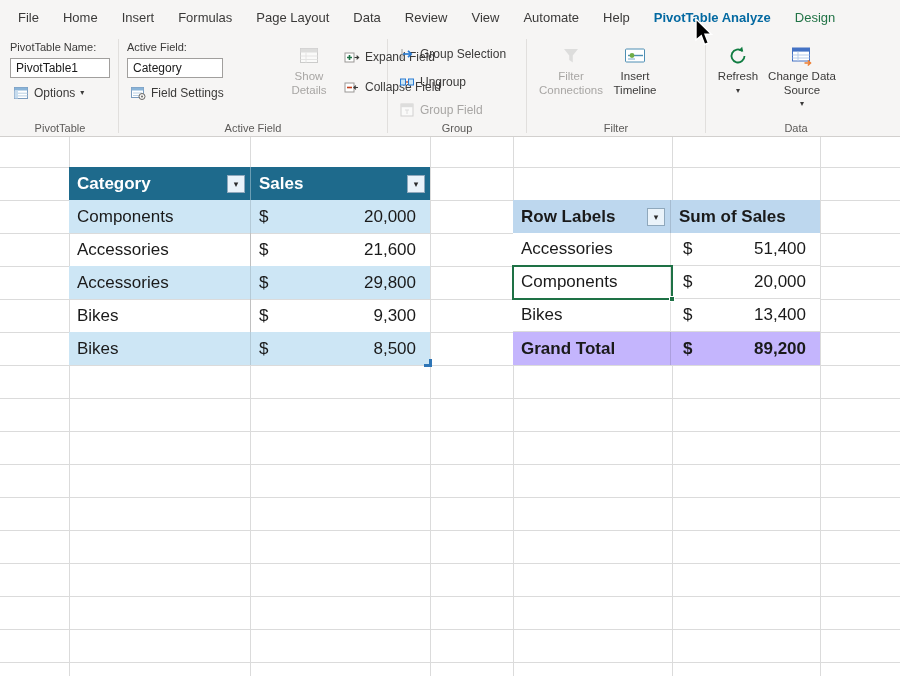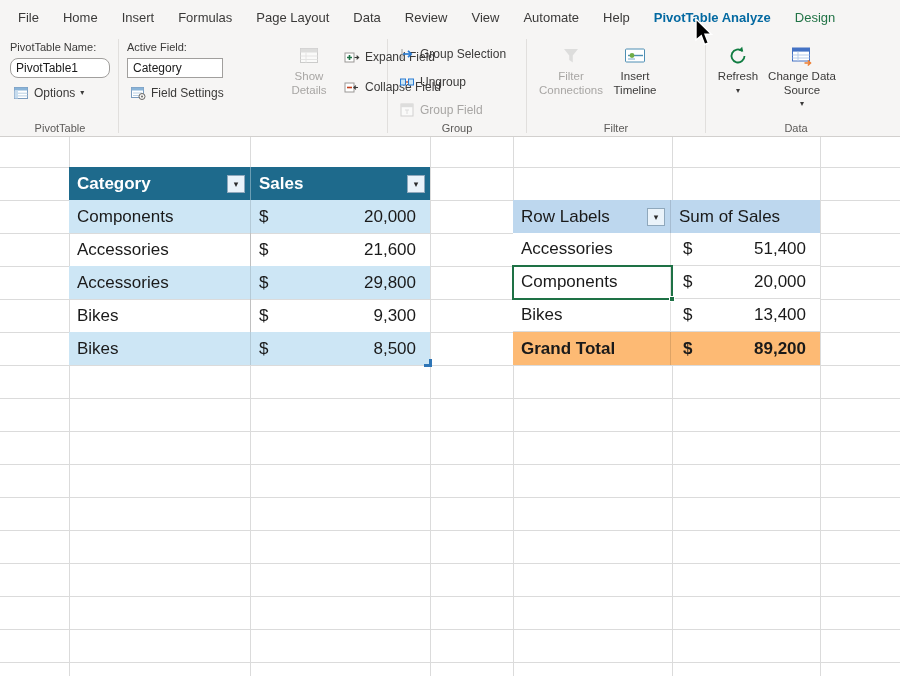--- a/index.html
+++ b/index.html
@@ -48,23 +48,23 @@
   .fbtn{width:18px;height:18px;background:#EAF3FA;border:1px solid #8FA8BC;color:#2b2b2b;font-size:9px;display:flex;align-items:center;justify-content:center;flex:0 0 auto}
   .band{background:#CDE6F5}
   .money{justify-content:flex-start}
   .cur{padding-left:8px}
   .amt{margin-left:auto;padding-right:14px}
   .resize{position:absolute;right:-2px;bottom:-2px;width:8px;height:8px;border-right:3px solid #2E75B6;border-bottom:3px solid #2E75B6}
   
   .pv{left:513px;top:63px;width:307px}
   .rl{width:159px;padding-left:8px}
   .sv{width:152px;border-left:1px solid rgba(0,0,0,.12)}
-  .pv-header{background:#BDD7EE;font-weight:400}
+  .pv-header{background:#BDD7EE;font-weight:700}
   .pv-white{background:#fff;border-bottom:1px solid #DBDBDB}
-  .pv-total{background:#fdba74;font-weight:700}
+  .pv-total{background:#c4b5fd;font-weight:700}
   .sel{position:absolute;left:-1px;top:65px;width:161px;height:35px;border:2px solid #1E7145;pointer-events:none}
   .sel .handle{position:absolute;right:-4px;bottom:-4px;width:6px;height:6px;background:#1E7145;border:1px solid #fff}
   .cursor{position:absolute;top:18px;left:694px;z-index:50}
   svg{flex:0 0 auto}
 </style>
 </head>
 <body>
 
 <div class="menubar">
   <span class="mitem">File</span>
@@ -79,21 +79,21 @@
   <span class="mitem">Help</span>
   <span class="mitem active">PivotTable Analyze</span>
   <span class="mitem ctx">Design</span>
 </div>
 
 <div class="ribbon">
 
   <div class="rgroup" style="width:116px">
     <div class="pcol">
       <span class="tiny">PivotTable Name:</span>
-      <input class="rinput" style="width: 100px; border-radius: 8px;" value="PivotTable1">
+      <input class="rinput" style="width: 100px;" value="PivotTable1">
       <button class="sbtn">
         <svg width="16" height="16" viewBox="0 0 16 16">
             <rect x="1.5" y="2.5" width="13" height="11" fill="#fff" stroke="#7A9BBE"></rect>
             <rect x="1.5" y="2.5" width="13" height="3" fill="#8AB4D8"></rect>
             <rect x="1.5" y="5.5" width="3.5" height="8" fill="#C7DCEE"></rect>
             <path d="M5 8.2H14.5M5 10.9H14.5" stroke="#B9CFE3" fill="none"></path>
           </svg>
         <span>Options</span>
         <span class="chev">▾</span>
       </button>
@@ -138,20 +138,21 @@
         <button class="sbtn">
           <svg width="16" height="16" viewBox="0 0 16 16">
               <rect x="1" y="4" width="9" height="9" fill="#fff" stroke="#9A9895"></rect>
               <path d="M3 8.5h5" stroke="#C43E1C" stroke-width="1.6" fill="none"></path>
               <path d="M14 8.5h-3.5M11.9 6.6 9.9 8.5 11.9 10.4" fill="none" stroke="#3b3a39" stroke-width="1.2"></path>
             </svg>
           <span>Collapse Field</span>
         </button>
       </div>
     </div>
+    <span class="glabel">Active Field</span>
   </div>
   <div class="vsep"></div>
 
   <div class="rgroup" style="width:138px">
     <div class="grp-col">
       <button class="sbtn">
         <svg width="16" height="16" viewBox="0 0 16 16">
             <path d="M3 3v10" stroke="#A6A4A2" fill="none"></path>
             <path d="M4 8h7.5" stroke="#2B7CD3" stroke-width="1.7" fill="none"></path>
             <path d="M9 4.8 12.2 8 9 11.2" fill="none" stroke="#2B7CD3" stroke-width="1.7"></path>

